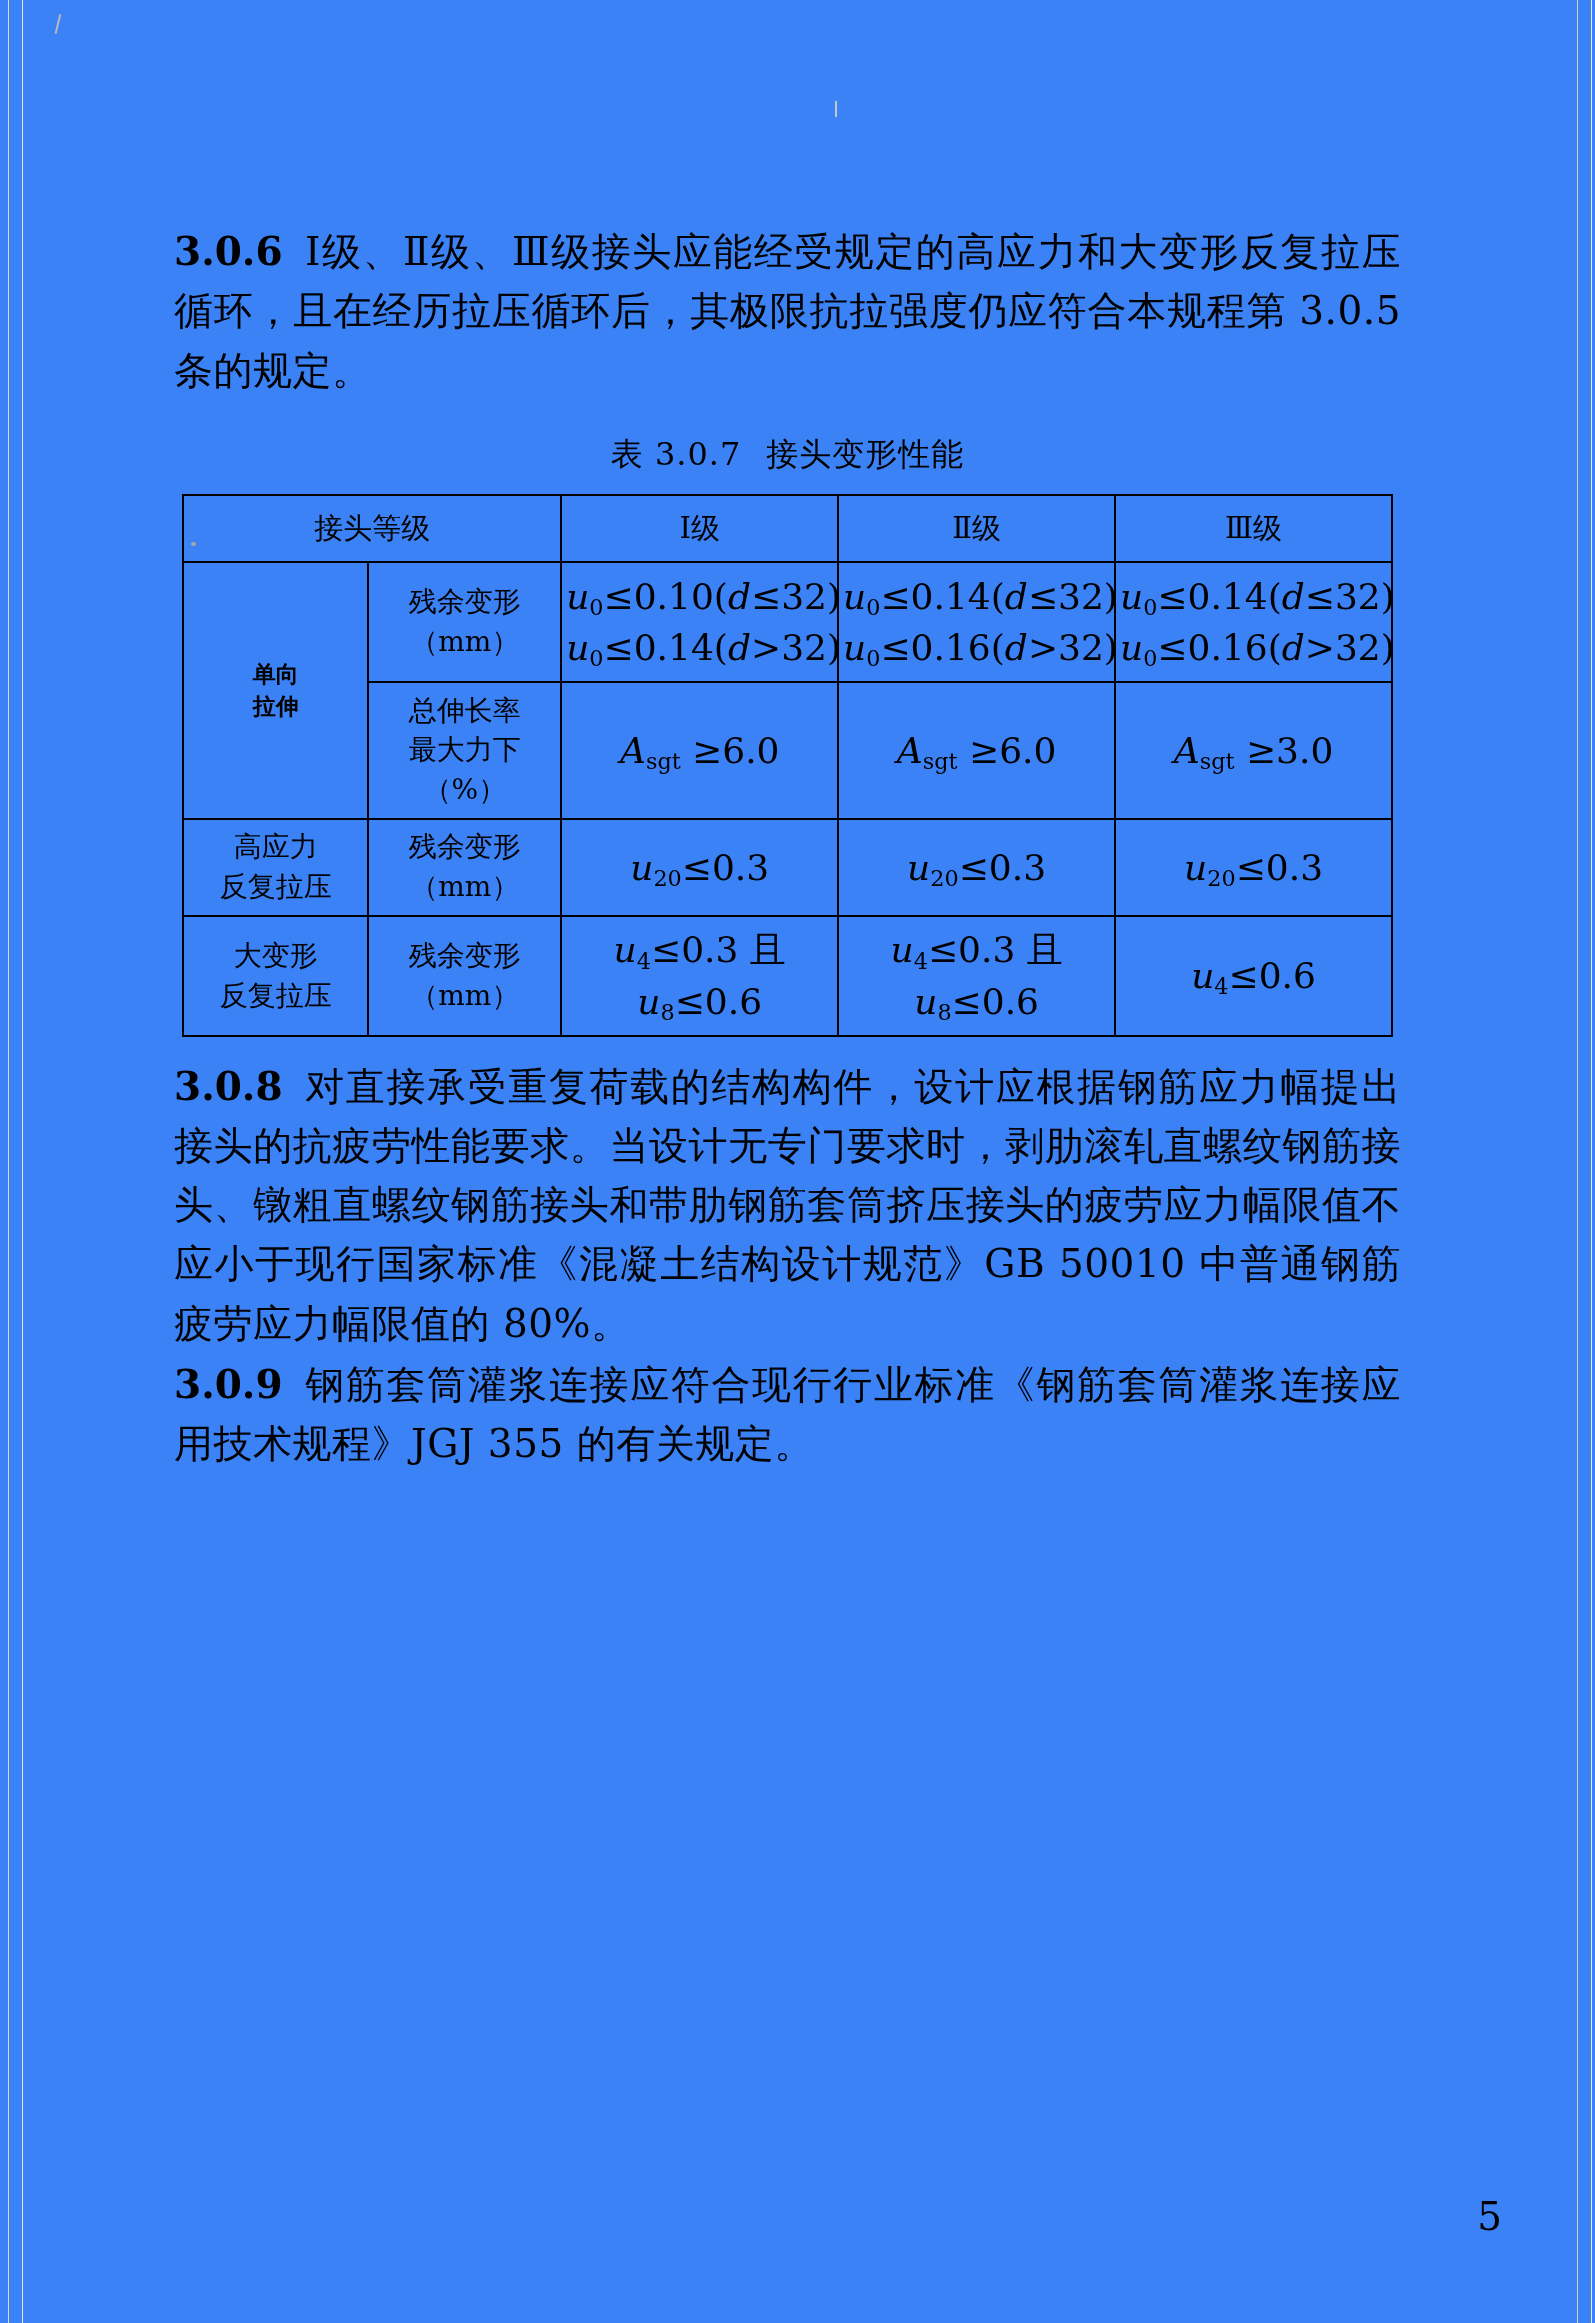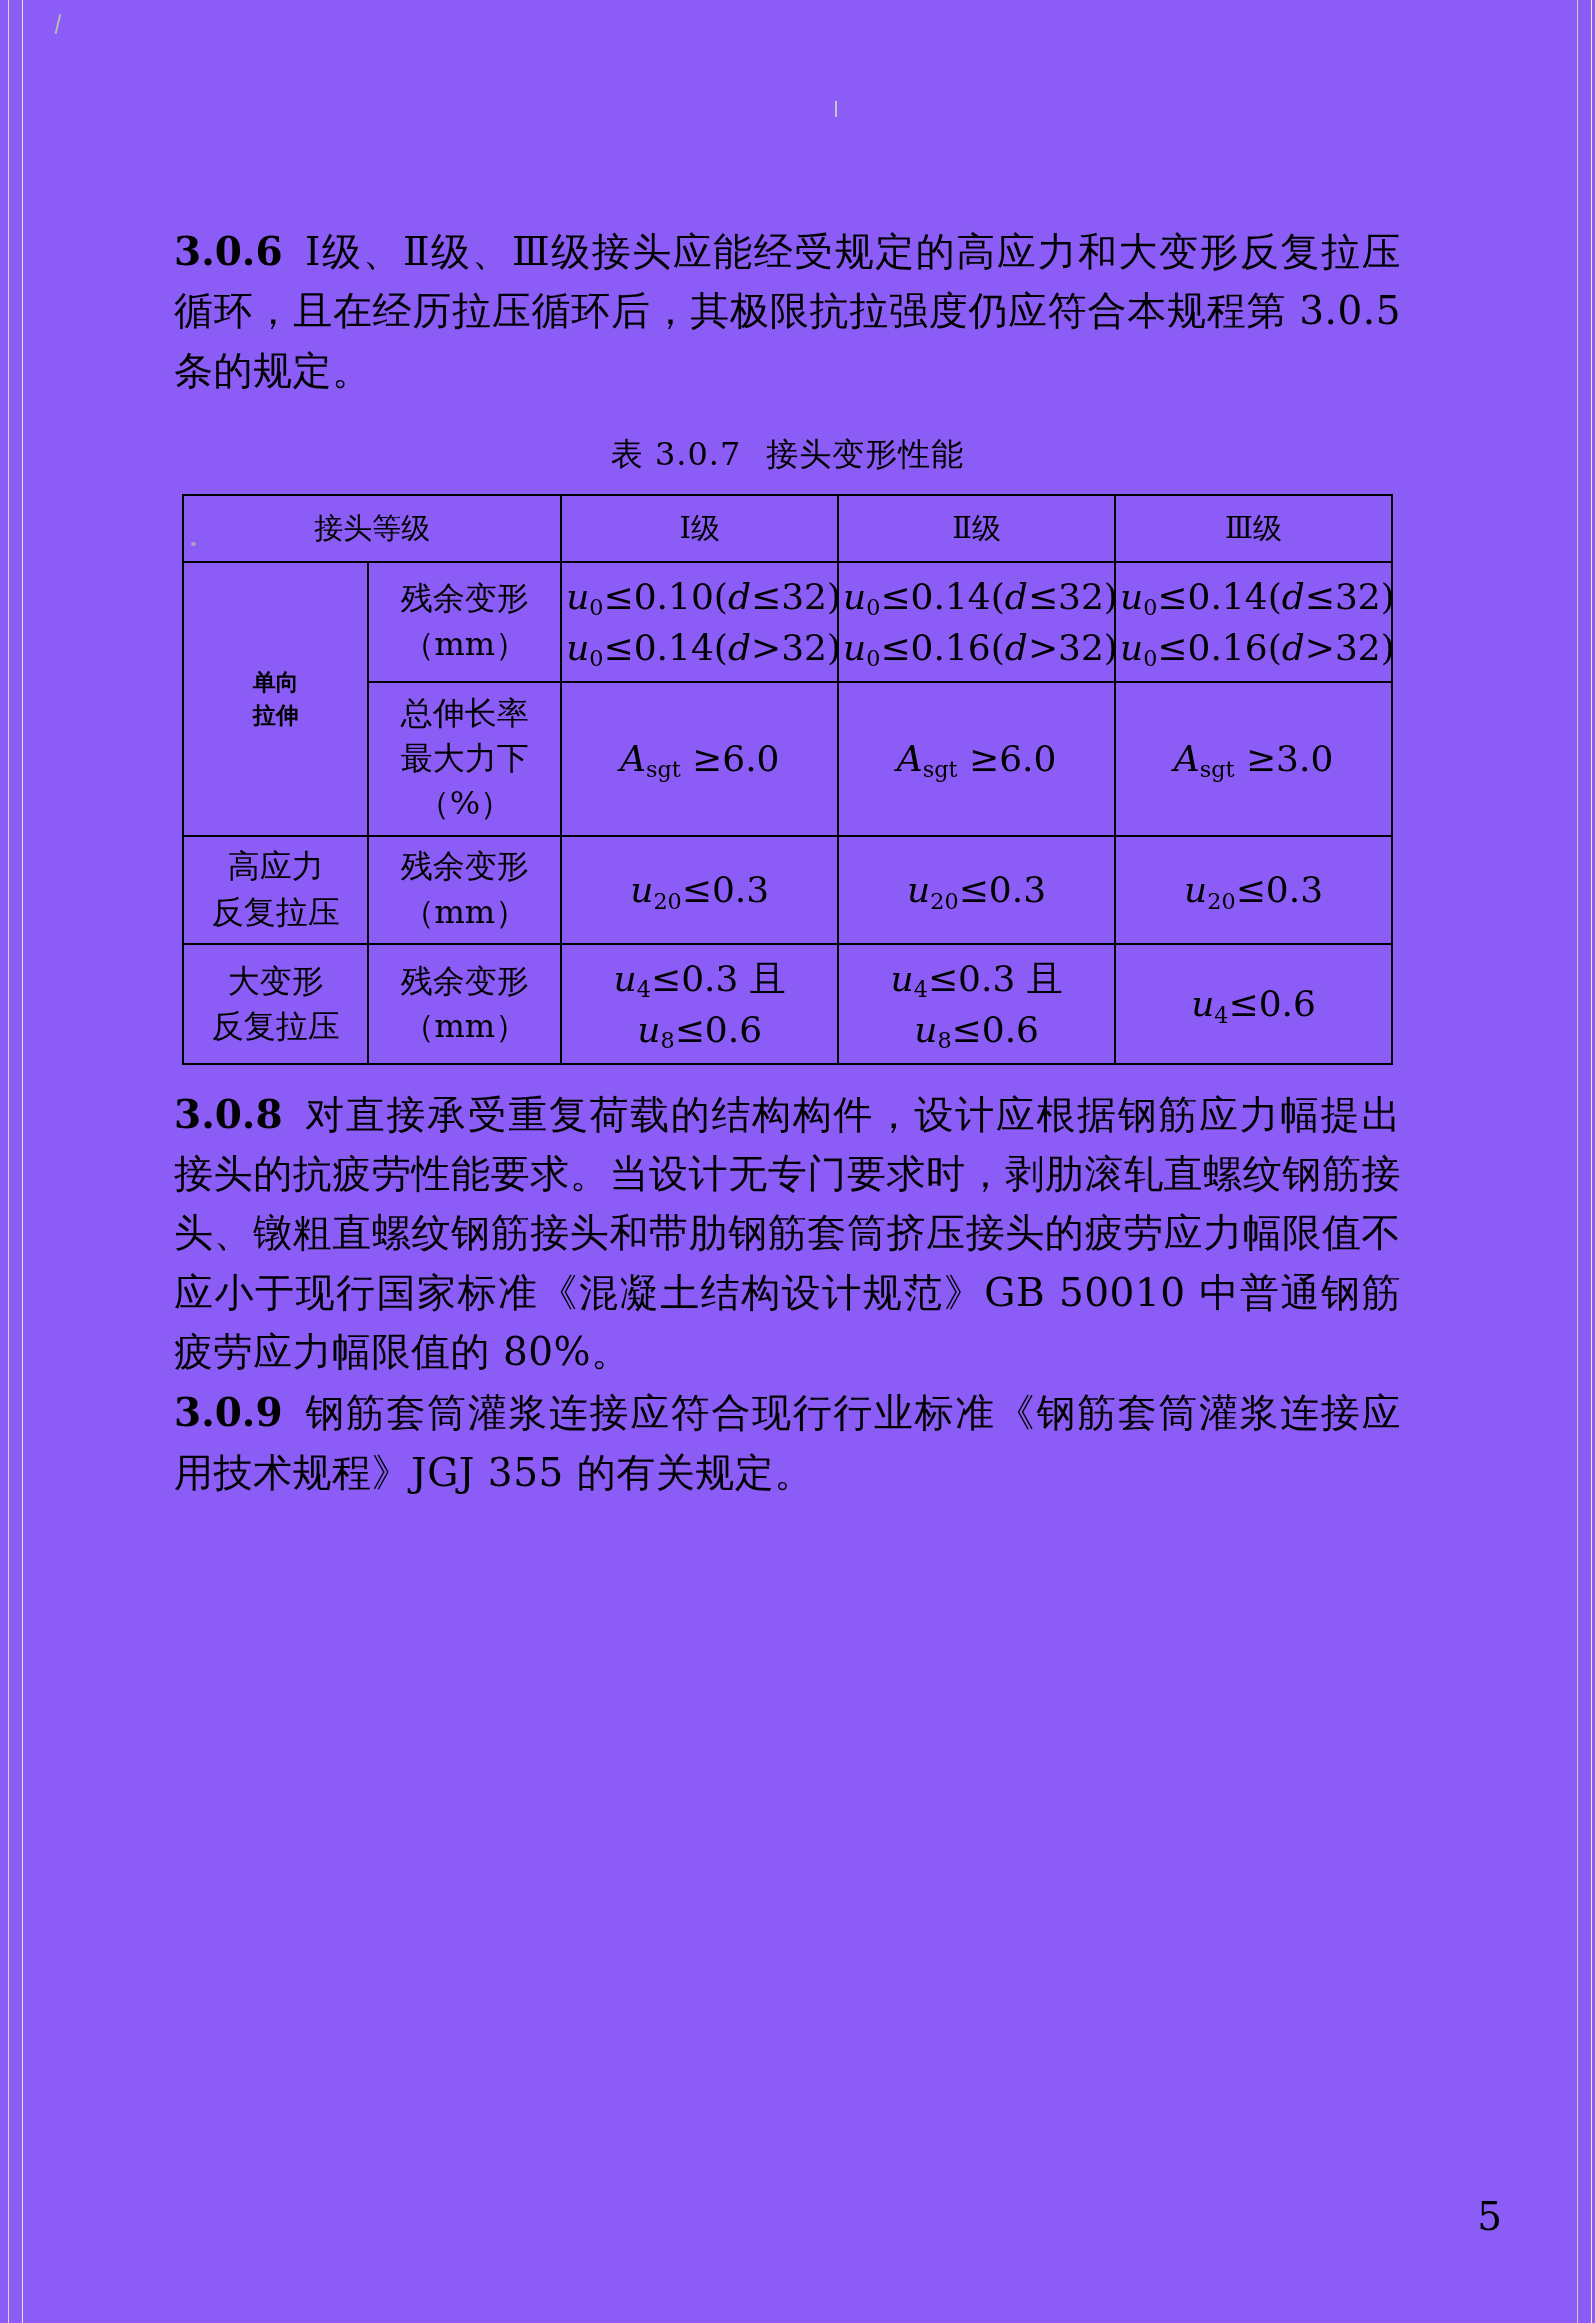--- a/index.html
+++ b/index.html
@@ -8,21 +8,21 @@
     background: #ffffff;
   }
   body {
     font-family: "DejaVu Serif", "Liberation Serif", serif;
     color: #000000;
   }
   .page {
     position: relative;
     width: 1596px;
     height: 2323px;
-    background: #8b5cf6;
+    background: #3b82f6;
     overflow: hidden;
   }
   
   .scan-edge-left {
     position: absolute;
     left: 7.8px; top: 0;
     width: 1px; height: 2323px;
     background: #d8d8d8;
   }
   .scan-edge-left2 {
@@ -105,21 +105,21 @@
   }
   table.perf td.hdr {
     font-size: 29px;
     padding: 11.7px 3.9px;
   }
   .col-a { width: 150px; }
   .col-b { width: 156px; }
   .col-c { width: 224px; }
   .two-line { line-height: 1.48; }
   .lbl { font-size: 23px; line-height: 1.4; font-weight: bold; }
-  .small-lbl { font-size: 32px; line-height: 1.34; }
+  .small-lbl { font-size: 28px; line-height: 1.34; }
   .formula {
     font-size: 36px;
     white-space: nowrap;
   }
   .formula .v { font-style: italic; }
   sub {
     font-size: 0.62em;
     font-style: normal;
     vertical-align: baseline;
     position: relative;

